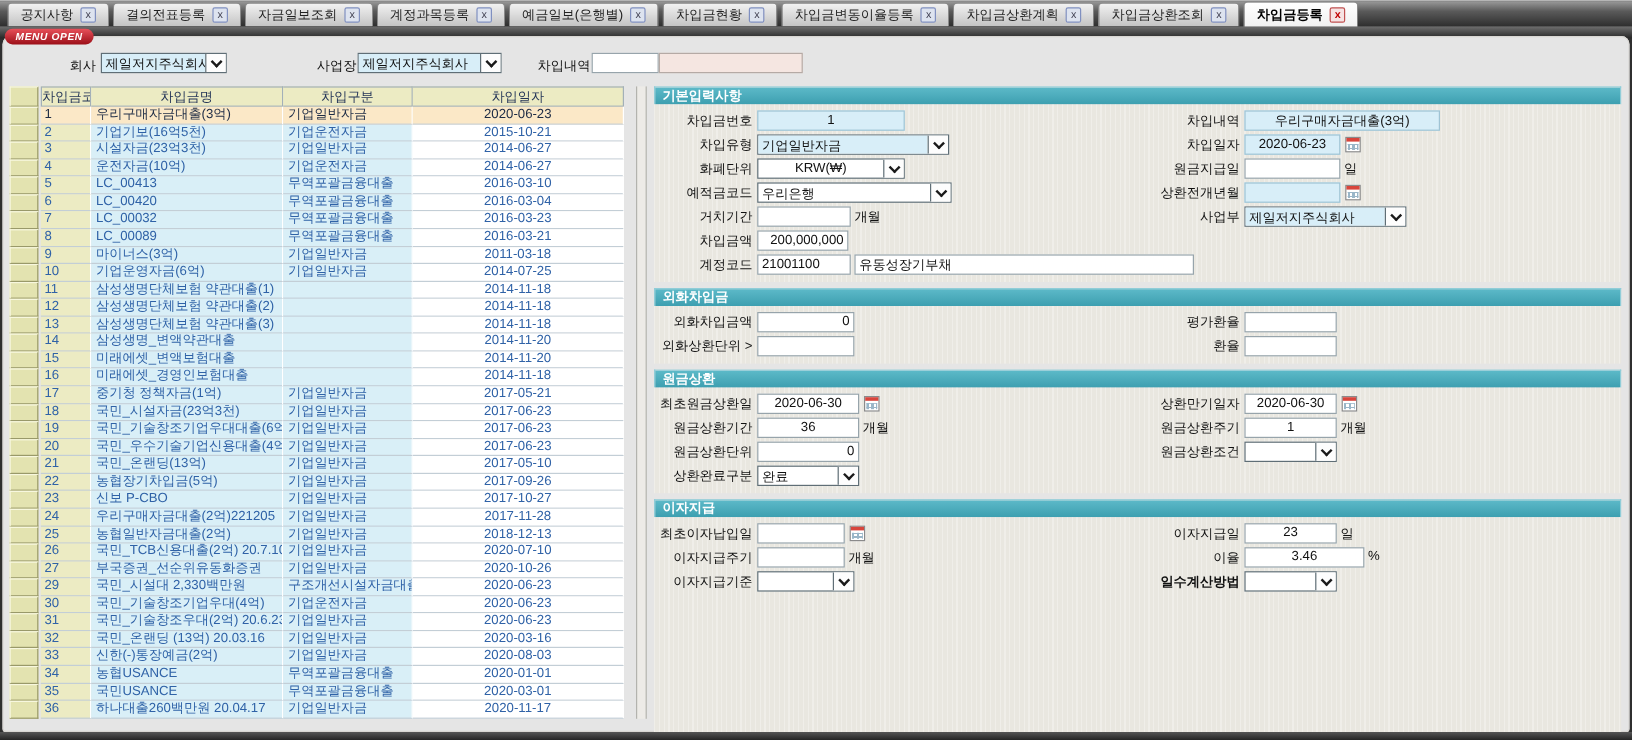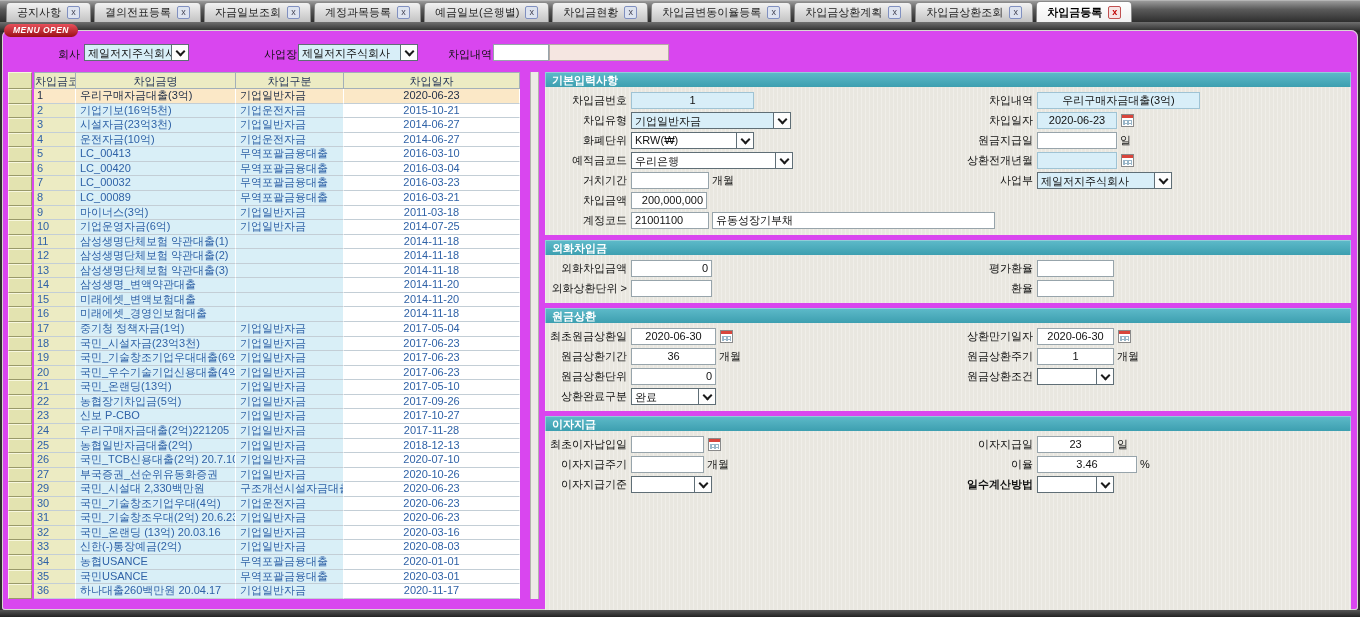--- a/index.html
+++ b/index.html
@@ -7,21 +7,21 @@
   
   .tabbar{position:absolute;top:0;left:0;width:100%;height:22px;background:linear-gradient(#9a9a9a,#5a5a5a 40%,#2e2e2e);display:flex;align-items:center;padding-left:6px;box-sizing:border-box;border-top:1px solid #b5b5b5}
   .tab{height:19px;display:flex;align-items:center;gap:6px;padding:0 10px;background:linear-gradient(#f2f2f2,#c3c3c3);border:1px solid #8a8a8a;border-bottom:none;border-radius:4px 4px 0 0;margin-right:3px;font-size:11px;color:#222;white-space:nowrap;flex:none}
   .tab.active{background:linear-gradient(#ffffff,#f0f0f0);font-weight:bold;height:21px;color:#000}
   .tab-close{width:11px;height:11px;border:1px solid #8090c0;background:#dde3ef;color:#445;font-size:9px;line-height:10px;text-align:center;border-radius:2px;font-weight:normal}
   .tab.active .tab-close{border-color:#c05050;color:#c00000;background:#f6e3e3;font-weight:bold}
   
   .menubar{position:absolute;top:22px;left:0;width:100%;height:10px;background:linear-gradient(#6f6f6f,#262626)}
   .menu-open{position:absolute;top:24px;left:4px;background:linear-gradient(#e8505a,#9c0f18);color:#fff;font-size:8.5px;font-weight:bold;font-style:italic;padding:1px 9px 2px 9px;border-radius:9px;letter-spacing:.5px;z-index:5}
   
-  .content{position:absolute;top:30px;left:2px;width:1356px;height:580px;background:#d946ef;border-radius:7px 7px 3px 3px;box-shadow:inset 0 0 0 1px #d8d6d2;overflow:hidden;box-sizing:border-box}
+  .content{position:absolute;top:30px;left:2px;width:1356px;height:580px;background:#e5e5e5;border-radius:7px 7px 3px 3px;box-shadow:inset 0 0 0 1px #d8d6d2;overflow:hidden;box-sizing:border-box}
   
   .filter{position:absolute;top:13px;left:0;width:100%;height:20px}
   .flt-lbl{position:absolute;top:4px;font-size:11px;color:#111}
   
   .tb{height:17px;box-sizing:border-box;border:1px solid #97a4ab;background:#fff;font-size:11px;padding:0 3px;font-family:inherit;color:#111}
   .tb.cyan{background:#d8eef8;border-color:#9fc3d4}
   .tb.pink{background:#f5e6e1;border-color:#b5aaa5}
   .combo{display:inline-flex;height:17px;box-sizing:border-box;border:1px solid #5f6e76;background:#fff;align-items:stretch;flex:none}
   .combo .combo-val{flex:1;font-size:11px;padding:1px 3px;white-space:nowrap;overflow:hidden;color:#111}
   .combo.cyan .combo-val{background:#d8eef8}
@@ -248,21 +248,21 @@
           <span class="c-code">16</span>
           <span class="c-name">미래에셋_경영인보험대출</span>
           <span class="c-type"></span>
           <span class="c-date">2014-11-18</span>
         </div>
         <div class="trow">
           <span class="c-sel"></span>
           <span class="c-code">17</span>
           <span class="c-name">중기청 정책자금(1억)</span>
           <span class="c-type">기업일반자금</span>
-          <span class="c-date">2017-05-04</span>
+          <span class="c-date">2017-05-21</span>
         </div>
         <div class="trow">
           <span class="c-sel"></span>
           <span class="c-code">18</span>
           <span class="c-name">국민_시설자금(23억3천)</span>
           <span class="c-type">기업일반자금</span>
           <span class="c-date">2017-06-23</span>
         </div>
         <div class="trow">
           <span class="c-sel"></span>
@@ -405,21 +405,21 @@
                   <span class="combo-val">기업일반자금</span>
                   <span class="combo-btn">
                     <i class="chev"></i>
                   </span>
                 </div>
               </span>
             </div>
             <div class="frow">
               <span class="flabel" style="width: 82px;">화폐단위</span>
               <span style="display: inline-flex; align-items: center;">
-                <div class="combo" style="width: 123px;">
+                <div class="combo" style="width: 123px; text-align: center;">
                   <span class="combo-val">KRW(₩)</span>
                   <span class="combo-btn">
                     <i class="chev"></i>
                   </span>
                 </div>
               </span>
             </div>
             <div class="frow">
               <span class="flabel" style="width: 82px;">예적금코드</span>
               <span style="display: inline-flex; align-items: center;">

